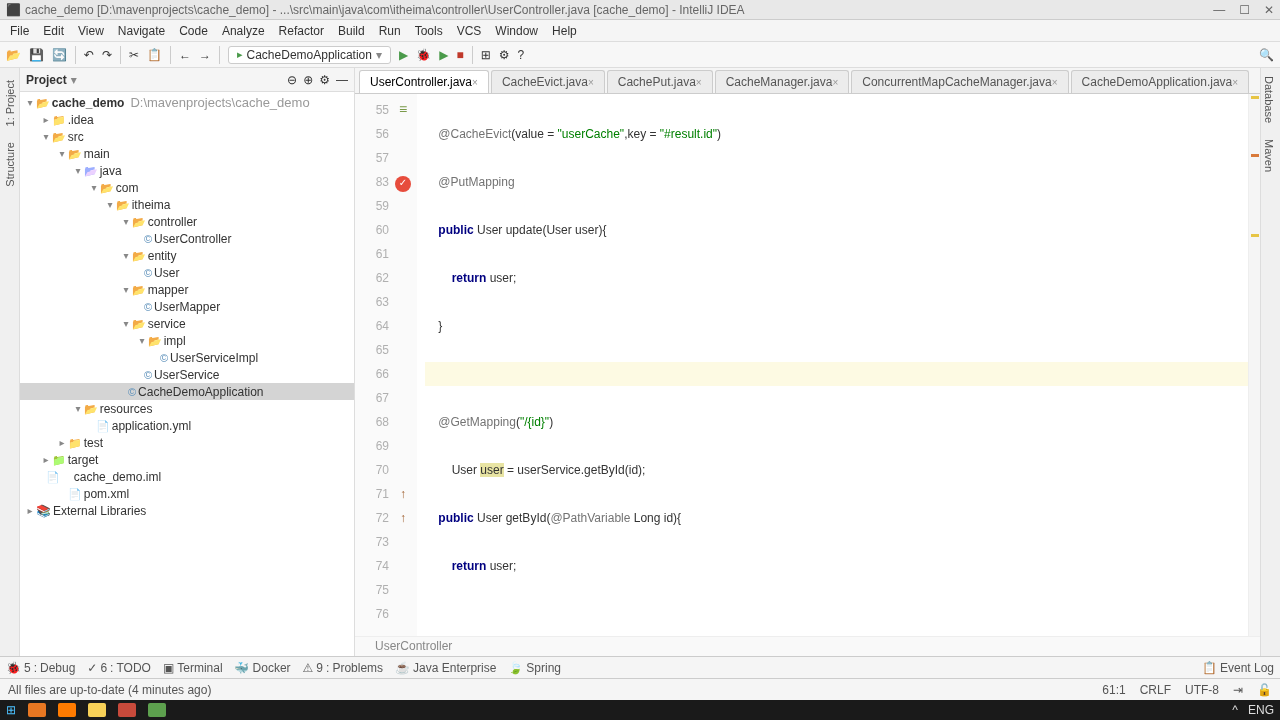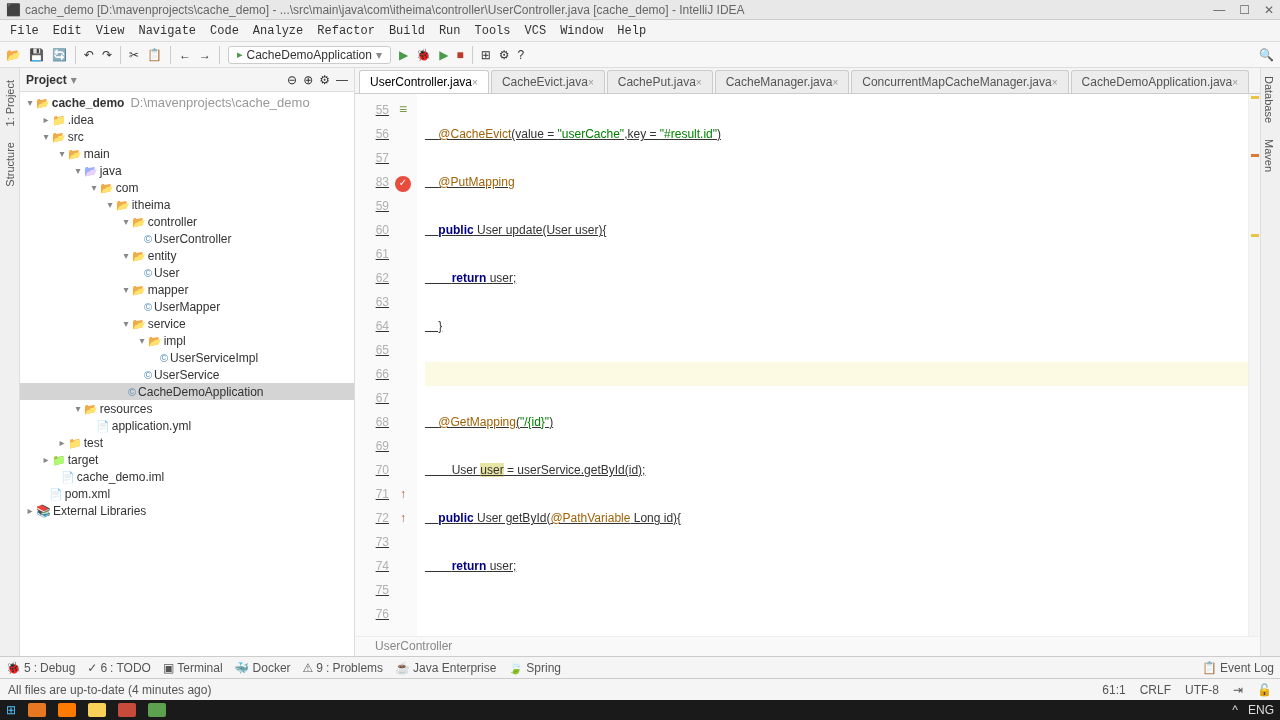--- a/index.html
+++ b/index.html
@@ -1,21 +1,21 @@
 <!DOCTYPE html>
 <html><head>
 <meta charset="utf-8">
 <style>
 * { margin: 0; padding: 0; box-sizing: border-box; font-family: "Segoe UI", Tahoma, sans-serif; font-size: 12px; }
 body { background: #f2f2f2; width: 1280px; height: 720px; overflow: hidden; color: #333; }
 .title-bar { height: 20px; background: #e8e8e8; display: flex; align-items: center; padding: 0 6px; color: #666; font-size: 11px; border-bottom: 1px solid #ccc; }
 .title-bar .wc { margin-left: auto; display: flex; gap: 14px; }
 .title-bar .wc span { cursor: default; }
 .menu-bar { height: 22px; background: #f5f5f5; display: flex; align-items: center; padding: 0 4px; gap: 2px; border-bottom: 1px solid #ddd; }
-.menu-bar span { padding: 2px 6px; cursor: default; font-family: Liberation Mono, monospace; }
+.menu-bar span { padding: 2px 6px; cursor: default; }
 .toolbar { height: 26px; background: #f7f7f7; display: flex; align-items: center; padding: 0 6px; gap: 8px; border-bottom: 1px solid #ddd; }
 .toolbar .run-config { background: #fff; border: 1px solid #ccc; padding: 1px 8px; border-radius: 3px; font-size: 11px; display: flex; align-items: center; gap: 4px; }
 .toolbar .tri { color: #4a9a4a; font-size: 11px; }
 .toolbar .sep { width: 1px; height: 18px; background: #ccc; }
 .main-split { display: flex; height: 588px; }
 .left-gutter { width: 20px; background: #f0f0f0; border-right: 1px solid #ddd; display: flex; flex-direction: column; align-items: center; padding-top: 4px; }
 .left-gutter .vtab { writing-mode: vertical-rl; transform: rotate(180deg); padding: 8px 2px; font-size: 11px; color: #555; }
 .project-panel { width: 335px; background: #fff; border-right: 1px solid #ddd; display: flex; flex-direction: column; }
 .project-header { height: 24px; background: #f5f5f5; border-bottom: 1px solid #ddd; display: flex; align-items: center; padding: 0 6px; font-size: 11px; }
 .project-header .ph-icons { margin-left: auto; display: flex; gap: 6px; }
@@ -27,29 +27,29 @@
 .folder-open::before { content: "📂"; font-size: 11px; margin-right: 2px; }
 .file-icon::before { content: "📄"; font-size: 11px; margin-right: 2px; }
 .java-icon::before { content: "©"; color: #5b8fb9; font-size: 11px; margin-right: 2px; }
 .tree-label { color: #333; }
 .tree-extra { color: #999; margin-left: 6px; font-size: 13px; }
 .editor-area { flex: 1; display: flex; flex-direction: column; background: #fff; }
 .tabs { height: 26px; background: #f5f5f5; border-bottom: 1px solid #ccc; display: flex; align-items: flex-end; padding-left: 4px; overflow: hidden; }
 .tab { padding: 4px 10px; border: 1px solid #ccc; border-bottom: none; background: #ececec; font-size: 11px; margin-right: 2px; display: flex; align-items: center; gap: 0; color: #555; border-radius: 3px 3px 0 0; margin-top: 21px; }
 .tab.active { background: #fff; color: #000; font-weight: 500; }
 .tab .x { color: #999; font-size: 10px; }
-.code-wrap { flex: 1; display: flex; font-family: "Consolas", "Courier New", monospace; font-size: 14px; overflow: hidden; position: relative; text-decoration: underline; }
+.code-wrap { flex: 1; display: flex; font-family: "Consolas", "Courier New", monospace; font-size: 14px; overflow: hidden; position: relative; }
 .line-nums { width: 40px; text-align: right; color: #b0b0b0; padding: 4px 6px 4px 0; line-height: 24px; background: #fafafa; }
 .gutter-marks { width: 22px; background: #fafafa; padding-top: 4px; line-height: 24px; }
 .code { flex: 1; padding: 4px 0 4px 8px; line-height: 24px; white-space: pre; position: relative; }
 .code-line { height: 24px; }
 .code-line.hl-yellow { background: #fdfae3; }
 .code-line.hl-err { background: #ffecec; }
 .k { color: #000080; font-weight: bold; }
-.ann { color: #a16207; }
+.ann { color: #737373; }
 .str { color: #008000; }
 .hl-var { background: #e8e4a3; }
 .breadcrumb { height: 20px; background: #f9f9f9; border-top: 1px solid #eee; padding: 2px 20px; font-size: 11px; color: #888; font-family: Consolas, monospace; }
 .err-stripe { width: 12px; background: #f5f5f5; border-left: 1px solid #eee; position: relative; }
 .err-stripe .mark { position: absolute; left: 2px; width: 8px; height: 3px; }
 .right-gutter { width: 20px; background: #f0f0f0; border-left: 1px solid #ddd; }
 .right-gutter .vtab { writing-mode: vertical-rl; padding: 8px 2px; font-size: 11px; color: #555; }
 .bottom-tabs { height: 22px; background: #f5f5f5; border-top: 1px solid #ccc; display: flex; align-items: center; padding: 0 6px; gap: 12px; font-size: 11px; }
 .bottom-tabs .bt { display: flex; align-items: center; gap: 3px; color: #555; }
 .bottom-tabs .right { margin-left: auto; }
@@ -236,25 +236,25 @@
       <div class="tree-row" style="padding-left:36px;">
           <span class="tw">▸</span>
           <span class="folder-icon"></span>
           <span class="tree-label">test</span>
         </div>
       <div class="tree-row" style="padding-left:20px;">
           <span class="tw">▸</span>
           <span class="folder-icon" style="filter:hue-rotate(40deg);"></span>
           <span class="tree-label">target</span>
         </div>
-      <div class="tree-row" style="padding-left:41px;">
+      <div class="tree-row" style="padding-left:26px;gap:12px;">
           <span class="file-icon"></span>
           <span class="tree-label">cache_demo.iml</span>
         </div>
-      <div class="tree-row" style="padding-left:29px;">
+      <div class="tree-row" style="padding-left:29px;margin-left:19px;">
           <span class="file-icon"></span>
           <span class="tree-label">pom.xml</span>
         </div>
       <div class="tree-row" style="padding-left:4px;">
           <span class="tw">▸</span>
           <span style="margin-right:2px;">📚</span>
           <span class="tree-label">External Libraries</span>
         </div>
     </div>
   </div>

